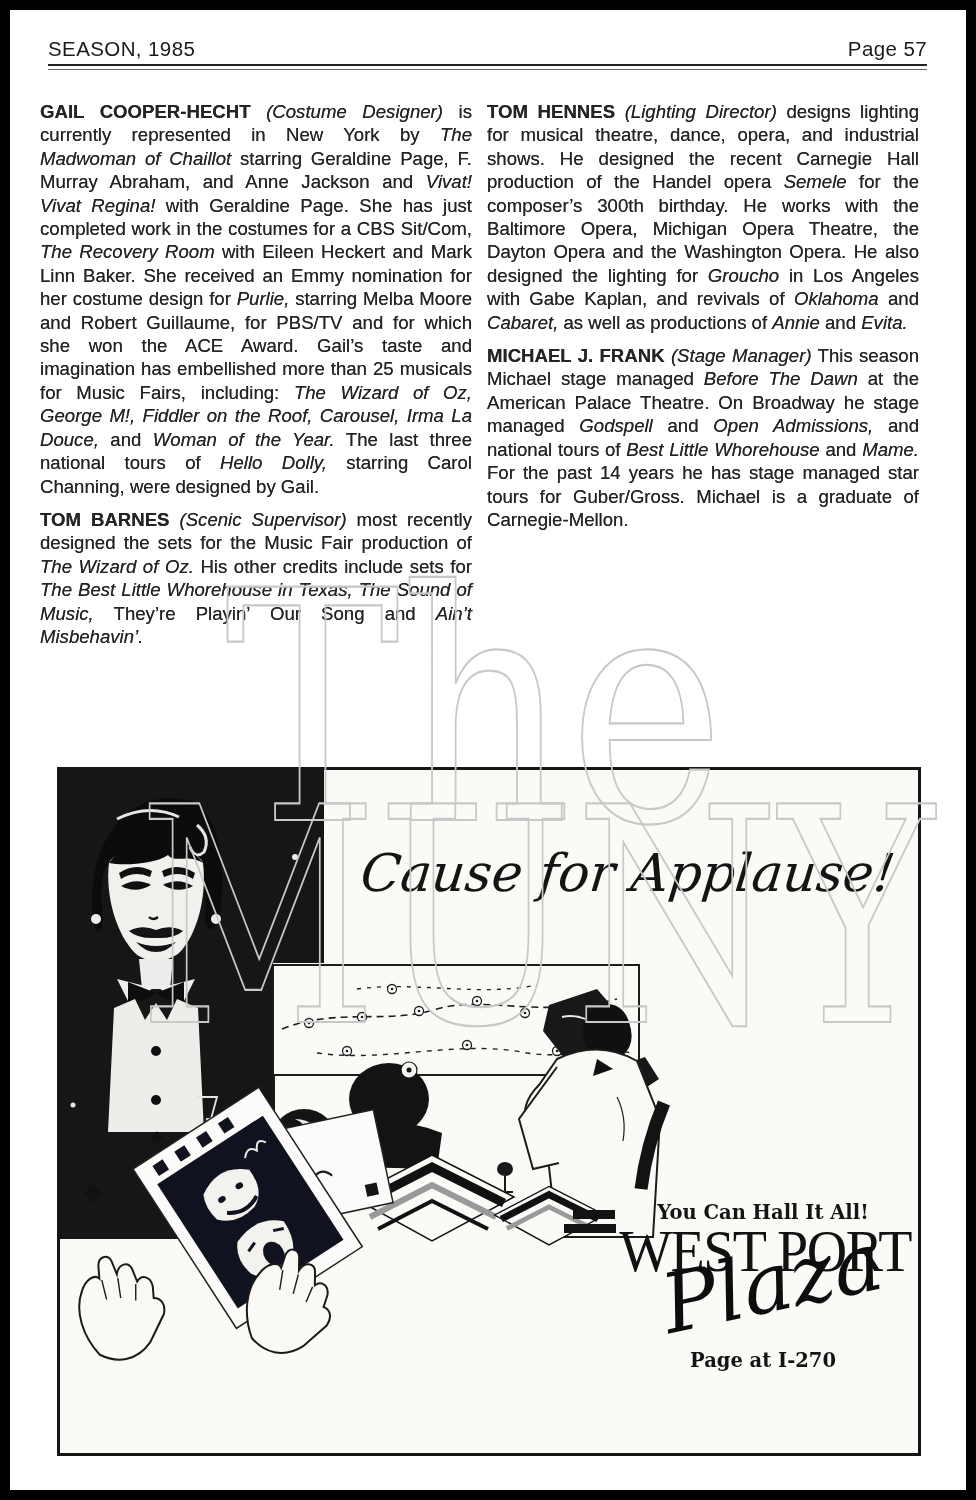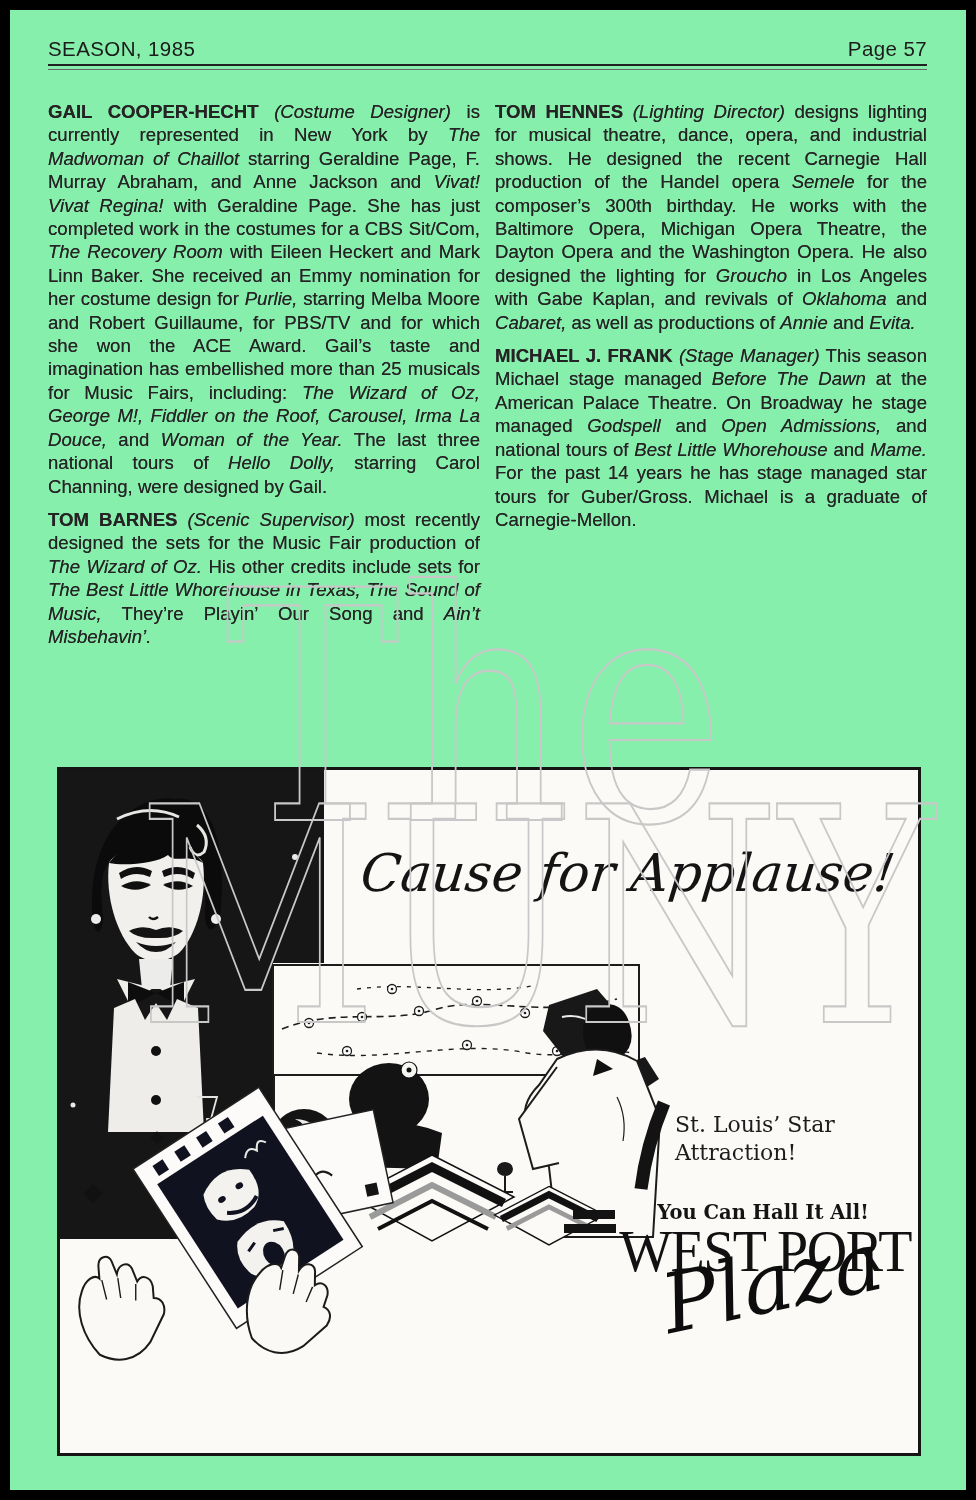--- a/index.html
+++ b/index.html
@@ -2,33 +2,33 @@
 <html><head>
 <meta charset="utf-8">
 <style>
   html,body{margin:0;padding:0;}
   body{
     width:976px;height:1500px;position:relative;background:#000;
     font-family:"Liberation Sans",sans-serif;overflow:hidden;
   }
   .sheet{
     position:absolute;left:10px;top:10px;width:956px;height:1480px;
-    background:#86efac;
+    background:#ffffff;
   }
   
   .hdr{
     position:absolute;left:38px;top:27px;width:879px;
     display:flex;justify-content:space-between;
     font-size:20.5px;color:#1b1b1b;letter-spacing:.4px;
   }
   .rule1{position:absolute;left:38px;top:54px;width:879px;border-top:2.5px solid #222;}
   .rule2{position:absolute;left:38px;top:59px;width:879px;border-top:1px solid #666;}
   
   .cols{
-    position:absolute;left:38px;top:90px;width:879px;
+    position:absolute;left:30px;top:90px;width:879px;
     display:flex;gap:15px;color:#242424;
   }
   .col{width:432px;font-size:18.6px;line-height:23.4px;text-align:justify;
     text-shadow:0 0 .3px #444;}
   .col p.para{margin:0 0 10px 0;}
   .b{font-weight:bold;}
   .i{font-style:italic;}
   
   .ad{position:absolute;left:47px;top:757px;width:864px;height:689px;background:#fbfaf7;}
   .ad svg.illo{position:absolute;left:0;top:0;width:864px;height:689px;}
@@ -266,24 +266,24 @@
       </g>
 
       <g>
         <path d="M607,336 C597,360 588,390 584,422" stroke="#131313" stroke-width="13" fill="none"></path>
         <rect x="516" y="443" width="42" height="9" fill="#131313"></rect>
         <rect x="507" y="457" width="52" height="9" fill="#131313"></rect>
       </g>
     </svg>
 
     <div class="ad-headline">Cause for Applause!</div>
-    <div class="ad-attraction">St. Louis’ Star<br>Attraction!</div>
     <div class="ad-tagline">You Can Hall It All!</div>
     <div class="ad-brand">WEST PORT</div>
     <div class="ad-script">Plaza</div>
+    <div class="ad-address">Page at I-270</div>
   </div>
 
 </div>
 
 <svg class="wm" viewBox="0 0 976 1500">
   <g transform="translate(225,820) scale(0.82,1)">
     <text x="0" y="0" font-family="DejaVu Serif, serif" font-size="320" fill="none" stroke="#c8c8c8" stroke-width="2.2">The</text>
   </g>
   <g transform="translate(138,1022) scale(0.78,1)">
     <text x="0" y="0" font-family="DejaVu Serif, serif" font-size="300" fill="none" stroke="#c8c8c8" stroke-width="2.2">MUNY</text>

